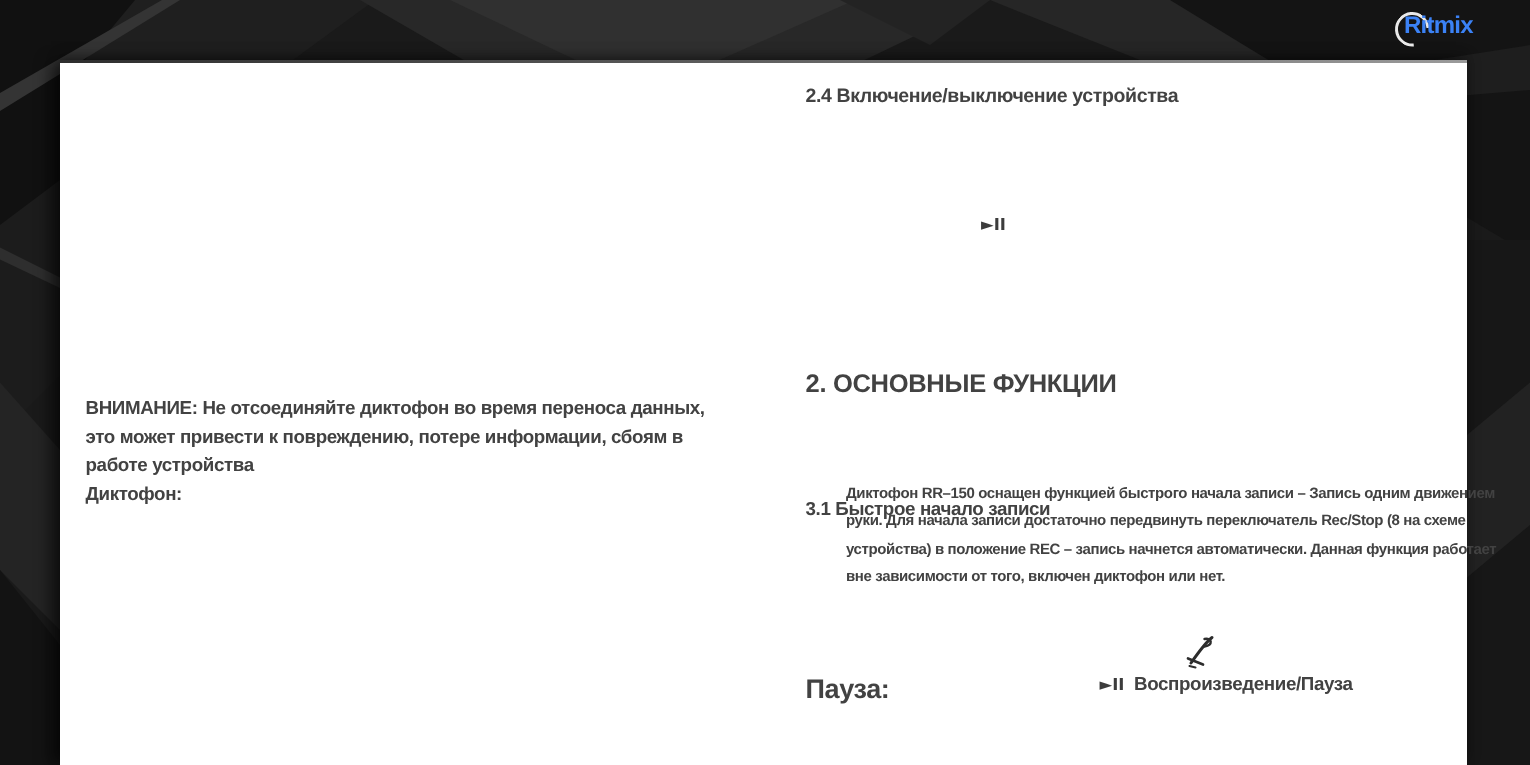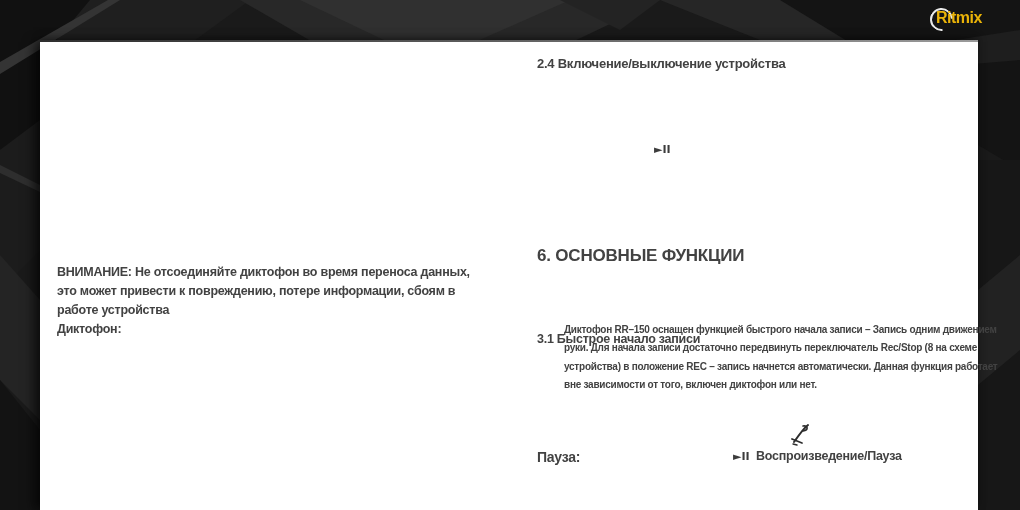--- a/index.html
+++ b/index.html
@@ -7,21 +7,21 @@
     width:1020px;height:510px;position:relative;overflow:hidden;
     background:#1a1a1a;
     font-family:"Liberation Sans","DejaVu Sans",sans-serif;
   }
   .bg{position:absolute;left:0;top:0;width:1020px;height:510px;z-index:0;}
   .logo{
     position:absolute;left:926px;top:6px;z-index:3;width:70px;height:28px;
   }
   .logo-text{
     position:absolute;left:10px;top:3px;
-    color:#eab308;font-weight:bold;font-size:16px;letter-spacing:-0.5px;
+    color:#3b82f6;font-weight:bold;font-size:16px;letter-spacing:-0.5px;
   }
   .logo-ring{
     position:absolute;left:4px;top:2px;width:19px;height:19px;
     border:2px solid #e9e9e9;border-radius:50%;
     border-right-color:transparent;transform:rotate(40deg);
   }
   .page{
     position:absolute;left:40px;top:42px;width:938px;height:468px;
     background:#ffffff;z-index:2;
     box-shadow:-7px 0 10px rgba(0,0,0,0.55), 0 -4px 8px rgba(0,0,0,0.35);
@@ -41,21 +41,21 @@
     font-family:"DejaVu Sans",sans-serif;letter-spacing:0px;
   }
   .pp-1{left:614px;top:101px;}
   .h3{position:absolute;left:497px;top:204px;font-size:17px;letter-spacing:-0.2px;}
   .h31{position:absolute;left:497px;top:246px;font-size:12.5px;margin-top:44px;}
   .body-para{
     position:absolute;left:524px;top:279px;width:434px;
     font-size:10px;line-height:18.3px;
   }
   .scribble{position:absolute;left:749px;top:381px;width:24px;height:24px;}
-  .pause-label{position:absolute;left:497px;top:407px;font-size:14px;}
+  .pause-label{position:absolute;left:497px;top:407px;font-size:18px;}
   .pp-2{left:693px;top:408px;}
   .playback-label{position:absolute;left:716px;top:407px;font-size:12.5px;}
 </style>
 </head>
 <body>
 
 <svg class="bg" viewBox="0 0 1020 510" xmlns="http://www.w3.org/2000/svg">
   <rect x="0" y="0" width="1020" height="510" fill="#1a1a1a"></rect>
   <polygon points="0,0 250,0 0,150" fill="#111111"></polygon>
   <polygon points="90,0 250,0 120,95 40,60" fill="#1f1f1f"></polygon>
@@ -84,21 +84,21 @@
 
   <div class="warning txt">
     <span>ВНИМАНИЕ: Не отсоединяйте диктофон во время переноса данных, это может привести к повреждению, потере информации, сбоям в работе устройства</span><br>
     <span>Диктофон:</span>
   </div>
 
   <div class="h24 txt">2.4 Включение/выключение устройства</div>
 
   <span class="pp-glyph pp-1">►II</span>
 
-  <div class="h3 txt">6. ОСНОВНЫЕ ФУНКЦИИ</div>
+  <div class="h3 txt">2. ОСНОВНЫЕ ФУНКЦИИ</div>
   <div class="h31 txt">3.1 Быстрое начало записи</div>
   <div class="body-para txt">Диктофон RR–150 оснащен функцией быстрого начала записи – Запись одним движением руки. Для начала записи достаточно передвинуть переключатель Rec/Stop (8 на схеме устройства) в положение REC – запись начнется автоматически. Данная функция работает вне зависимости от того, включен диктофон или нет.</div>
 
   <svg class="scribble" viewBox="0 0 24 24" xmlns="http://www.w3.org/2000/svg">
     <path d="M19,2 C15,5 12,9 5,19" stroke="#2d2d2d" stroke-width="2" fill="none" stroke-linecap="round"></path>
     <path d="M14,3 C19,2 20,7 14,8" stroke="#2d2d2d" stroke-width="1.6" fill="none" stroke-linecap="round"></path>
     <path d="M3,16 L13,20" stroke="#2d2d2d" stroke-width="1.8" fill="none" stroke-linecap="round"></path>
     <path d="M4,21 L8,22" stroke="#2d2d2d" stroke-width="1.4" fill="none" stroke-linecap="round"></path>
   </svg>
 

